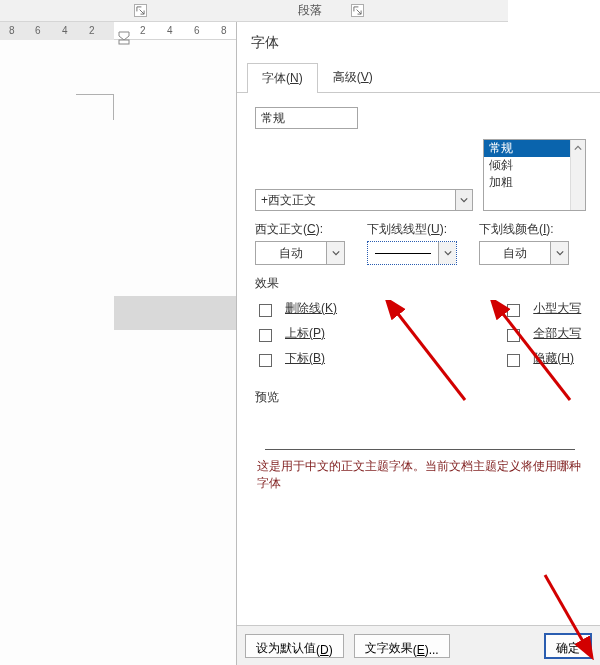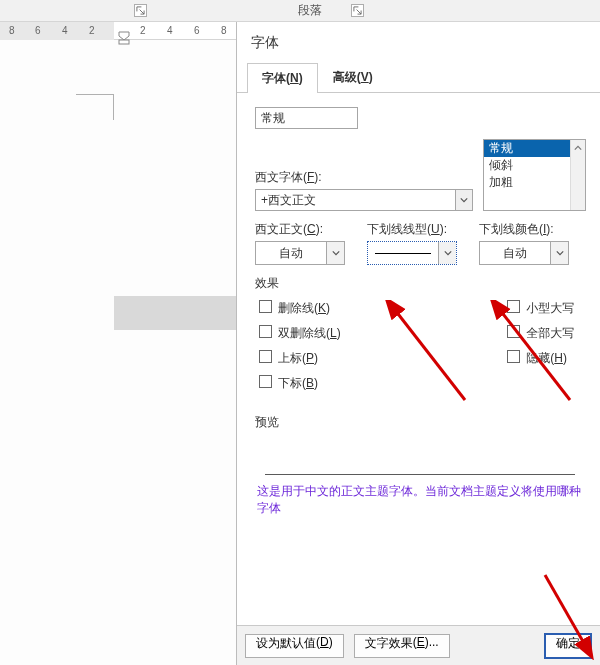--- a/index.html
+++ b/index.html
@@ -1,20 +1,20 @@
 <!DOCTYPE html>
 <html><head>
 <meta charset="utf-8">
 <style>
   * { box-sizing: border-box; margin: 0; padding: 0; font-family: "Microsoft YaHei", "SimSun", sans-serif; }
   body { width: 600px; height: 665px; overflow: hidden; background: #fff; position: relative; }
 
   
   .doc-bg { position: absolute; left: 0; top: 0; width: 236px; height: 665px; background: #fdfdfd; }
-  .ribbon-top { position: absolute; left:0; top:0; width:600px; height:22px; background:#f1f1f1; border-bottom:1px solid #d5d5d5; }
+  .ribbon-top { position: absolute; left:0; top:0; width:508px; height:22px; background:#f1f1f1; border-bottom:1px solid #d5d5d5; }
   .ribbon-group-label { position: absolute; top:2px; font-size:12px; color:#555; }
   .ribbon-lbl-1 { left: 298px; }
   .ribbon-launcher { width:13px; height:13px; border:1px solid #adadad; background:#fff; position:absolute; top:4px; display:flex; align-items:center; justify-content:center; }
   .ribbon-launcher svg { width:9px; height:9px; }
   .ribbon-l1 { left: 134px; }
   .ribbon-l2 { left: 351px; }
 
   .ruler { position:absolute; left:0; top:22px; width:236px; height:18px; background:#fff; border-bottom:1px solid #d5d5d5; }
   .ruler .num { position:absolute; top:3px; font-size:10px; color:#666; }
   .ruler .margin { position:absolute; top:0; height:18px; background:#e8e8e8; }
@@ -22,21 +22,21 @@
   .ruler .indent svg { width:12px; height:14px; display:block; }
 
   .page-shadow { position:absolute; left:76px; top:94px; width:38px; height:26px; border-top:1px solid #b0b0b0; border-right:1px solid #b0b0b0; }
 
   .sel-block { position:absolute; left:114px; top:296px; width:122px; height:34px; background:#d9d9d9; }
 
   
   .dialog { position:absolute; left:236px; top:22px; width:364px; height:643px; background:#fff; border-left:1px solid #bcbcbc; }
   .dlg-title { font-size:14px; color:#333; padding:12px 14px 6px 14px; }
 
-  .tab-row { display:flex; padding-left:10px; border-bottom:1px solid #c9c9c9; margin-top:4px;font-weight:bold; }
+  .tab-row { display:flex; padding-left:10px; border-bottom:1px solid #c9c9c9; margin-top:4px; }
   .tab { padding:6px 14px; font-size:12px; color:#333; border:1px solid transparent; border-bottom:none; cursor:pointer; }
   .tab.active { border-color:#c9c9c9; background:#fff; position:relative; top:1px; }
   .acc { text-decoration: underline; }
 
   .content { padding:14px 14px 4px 18px; font-size:12px; color:#333; }
   .lbl { display:block; margin-bottom:3px; }
   .row { display:flex; align-items:flex-end; gap:10px; margin-bottom:10px; }
   .col { display:flex; flex-direction:column; }
 
   .combo { display:flex; height:22px; border:1px solid #a6a6a6; background:#fff; }
@@ -51,31 +51,31 @@
   .listbox .sbtn { height:15px; display:flex; align-items:center; justify-content:center; color:#666; }
 
   .section-title { font-size:12px; color:#333; margin:4px 0 8px 0; }
 
   .small-combo { display:flex; width:90px; height:24px; border:1px solid #a6a6a6; background:#fff; }
   .small-combo .sc-body { flex:1; display:flex; align-items:center; justify-content:center; font-size:12px; }
   .small-combo .sc-btn { width:18px; border-left:1px solid #a6a6a6; background:#f2f2f2; display:flex; align-items:center; justify-content:center; }
   .underline-combo { border:1px dotted #2a5db0; }
   .underline-combo .sc-body { padding:0 4px; }
 
-  .check-row { display:flex; align-items:flex-start; gap:6px; margin-bottom:8px; padding-left:4px; }
+  .check-row { display:flex; align-items:flex-end; gap:13px; margin-bottom:8px; padding-left:4px;text-decoration:underline; }
   .check-box { width:13px; height:13px; border:1px solid #666; background:#fff; }
   .effects-cols { display:flex; gap:0; }
   .effects-col1 { width:270px; }
   .effects-col2 { width:90px; }
 
   .preview-box { border-bottom:1px solid #5a5a5a; height:36px; width:310px; margin:8px 0 4px 10px; }
-  .desc { font-size:12px; color:#6d28d9; padding:4px 0 0 2px; }
+  .desc { font-size:12px; color:#7f1d1d; padding:4px 0 0 2px; }
 
   .btn-bar { position:absolute; left:0; bottom:0; width:100%; height:40px; background:#f1f1f1; border-top:1px solid #c9c9c9; display:flex; align-items:center; padding:0 8px; gap:10px; }
-  .btn { height:24px; padding:0 10px; font-size:12px; border:1px solid #adadad; background:#fdfdfd; display:flex; align-items:flex-start; cursor:pointer; }
+  .btn { height:24px; padding:0 10px; font-size:12px; border:1px solid #adadad; background:#fdfdfd; display:flex; align-items:flex-end; cursor:pointer; }
   .btn-bar .spacer { flex:1; }
   .btn-primary { border:2px solid #2a5db0; height:26px; }
 
   
   .arr { position:absolute; pointer-events:none; }
   .arr svg { display:block; }
 </style>
 </head>
 <body>
 
@@ -128,21 +128,20 @@
     <div class="row">
       <div class="col">
         <div class="combo" style="width:103px;">
           <div class="combo-text">常规</div>
         </div>
       </div>
     </div>
 
     <div class="row">
       <div class="col" style="width:222px;">
-        <span class="lbl"><span>西文字体</span>(<span class="acc">F</span>):</span>
         <div class="combo">
           <div class="combo-text">+西文正文</div>
           <div class="combo-btn">
               <svg viewBox="0 0 10 10">
                 <path d="M1 3l4 4 4-4" fill="none" stroke="#555" stroke-width="1.5"></path>
               </svg>
             </div>
         </div>
       </div>
       <div class="col" style="justify-content:flex-end;">
@@ -203,24 +202,20 @@
     <div class="section-title">效果</div>
 
     <div class="effects-cols">
       <div class="effects-col1">
         <div class="check-row">
             <div class="check-box"></div>
             <span><span>删除线</span>(<span class="acc">K</span>)</span>
           </div>
         <div class="check-row">
             <div class="check-box"></div>
-            <span><span>双删除线</span>(<span class="acc">L</span>)</span>
-          </div>
-        <div class="check-row">
-            <div class="check-box"></div>
             <span><span>上标</span>(<span class="acc">P</span>)</span>
           </div>
         <div class="check-row">
             <div class="check-box"></div>
             <span><span>下标</span>(<span class="acc">B</span>)</span>
           </div>
       </div>
       <div class="effects-col2">
         <div class="check-row">
             <div class="check-box"></div>

